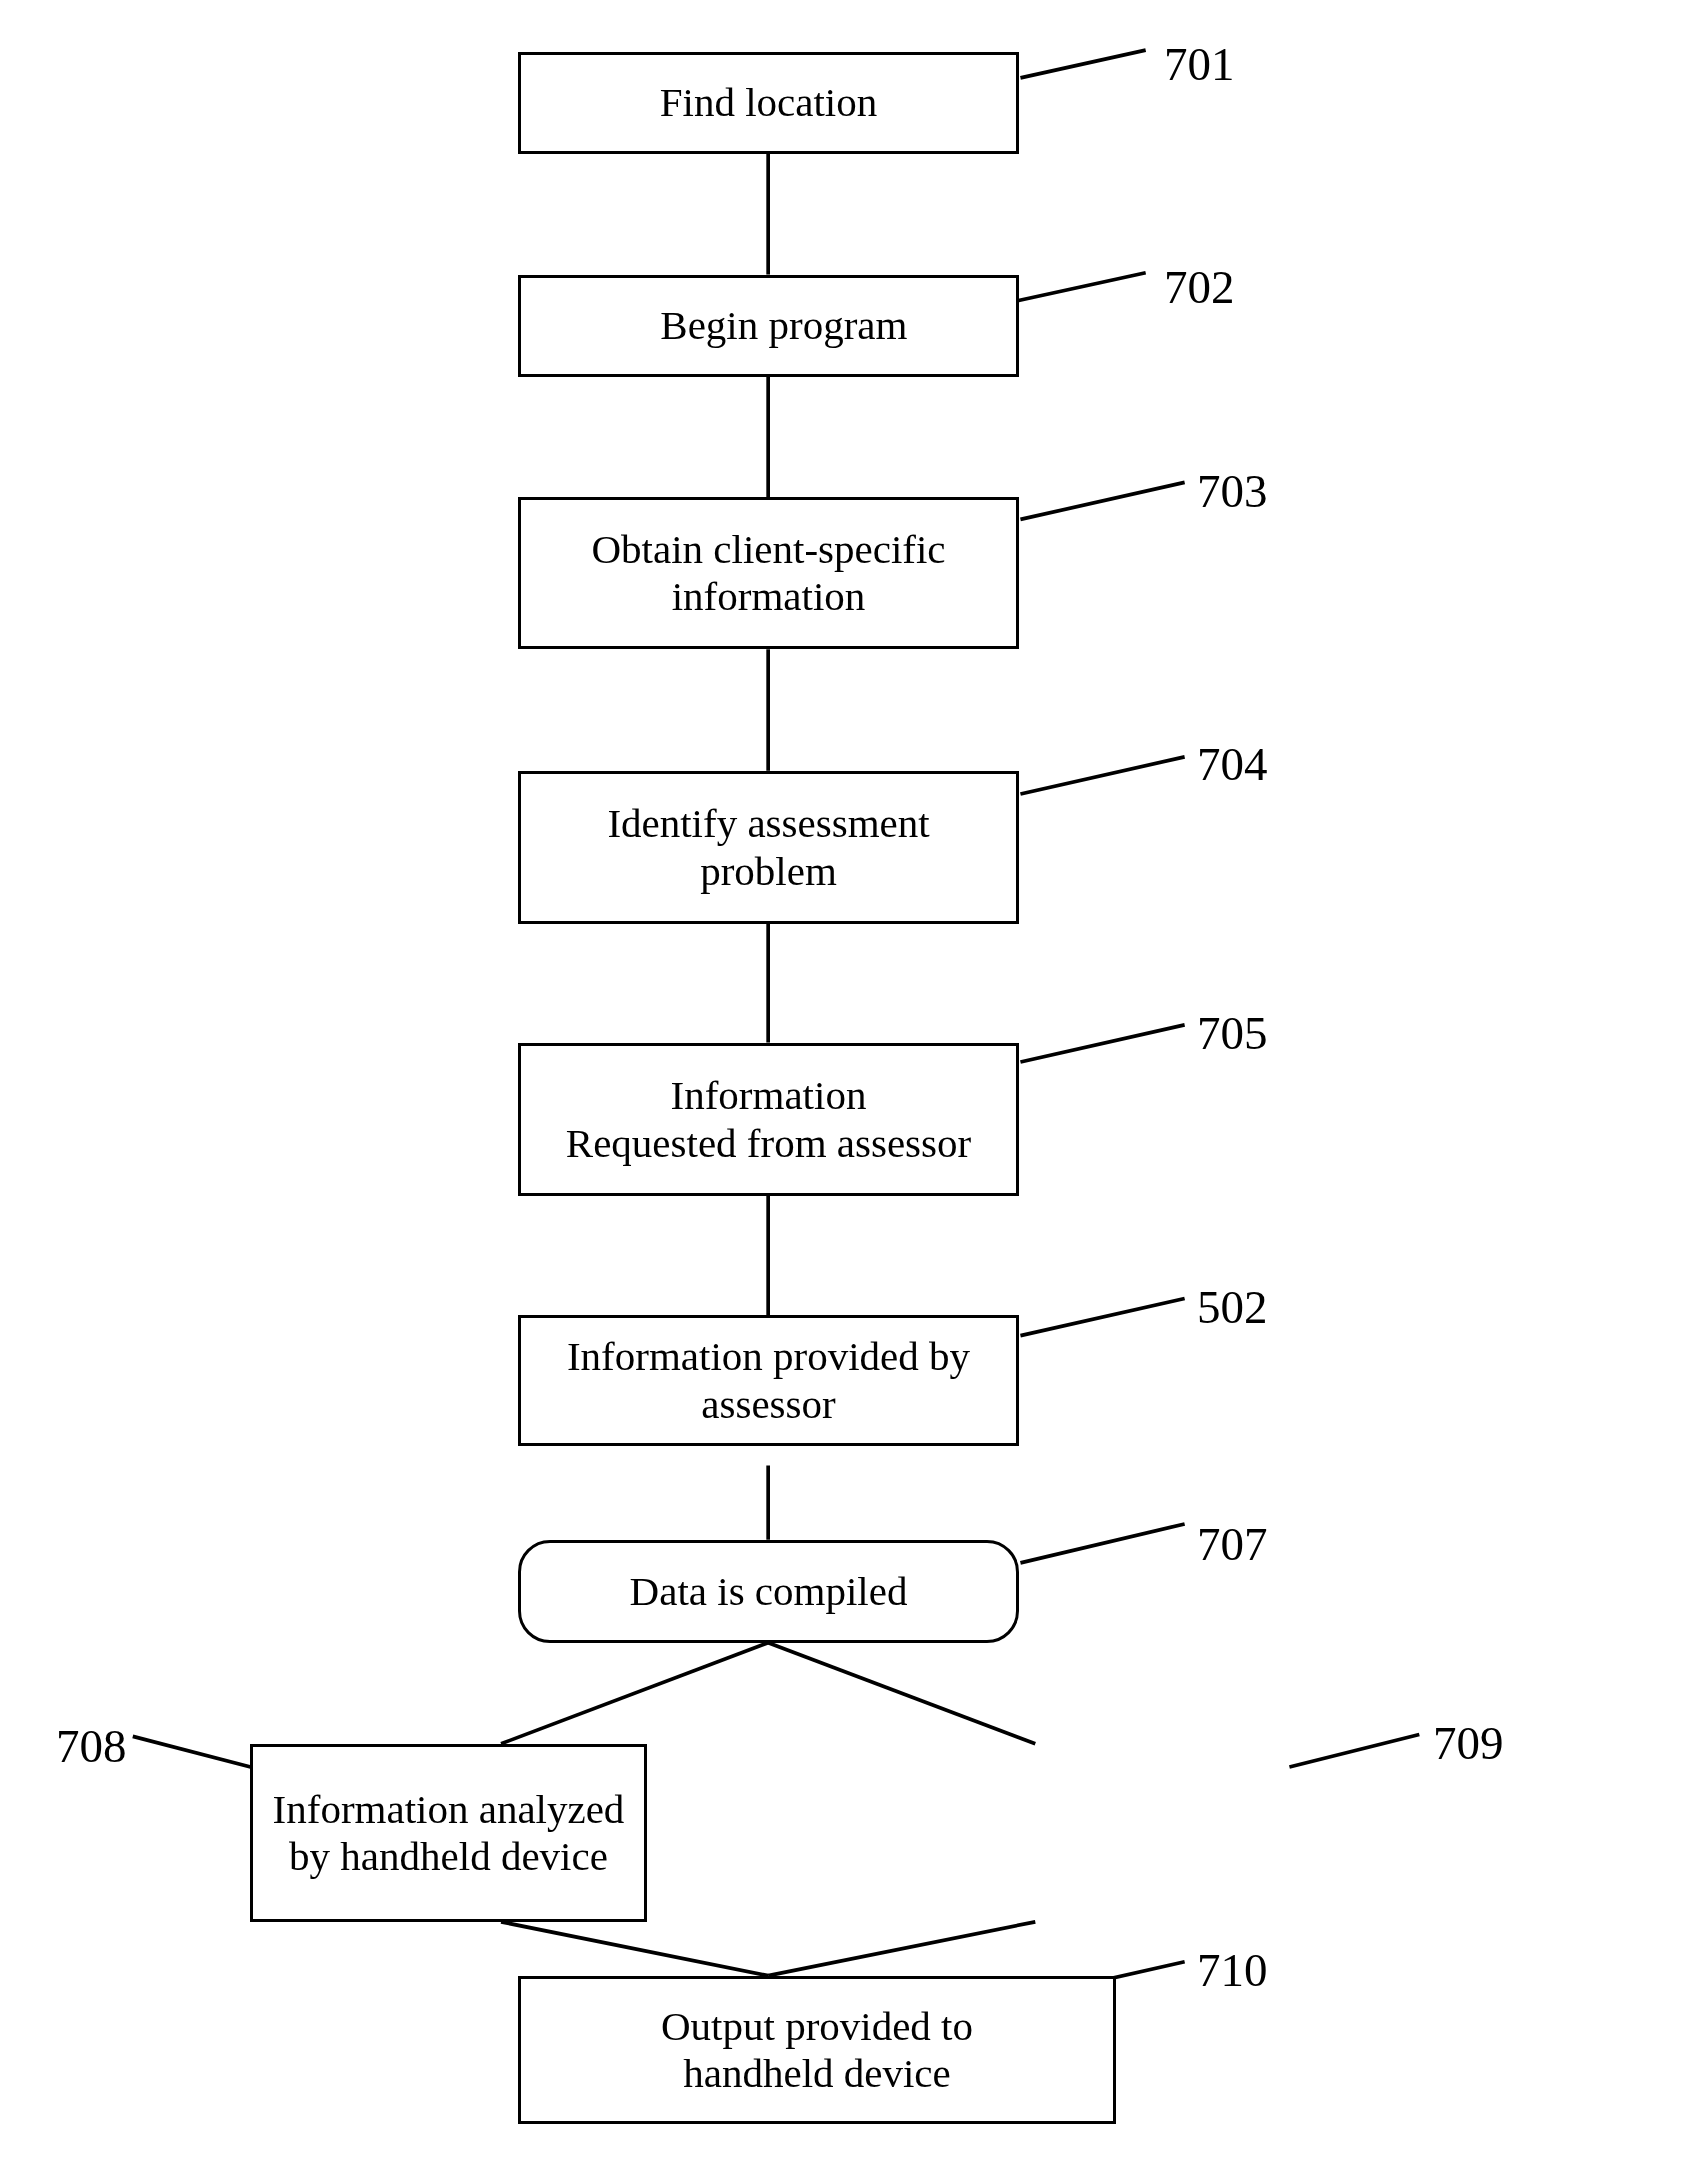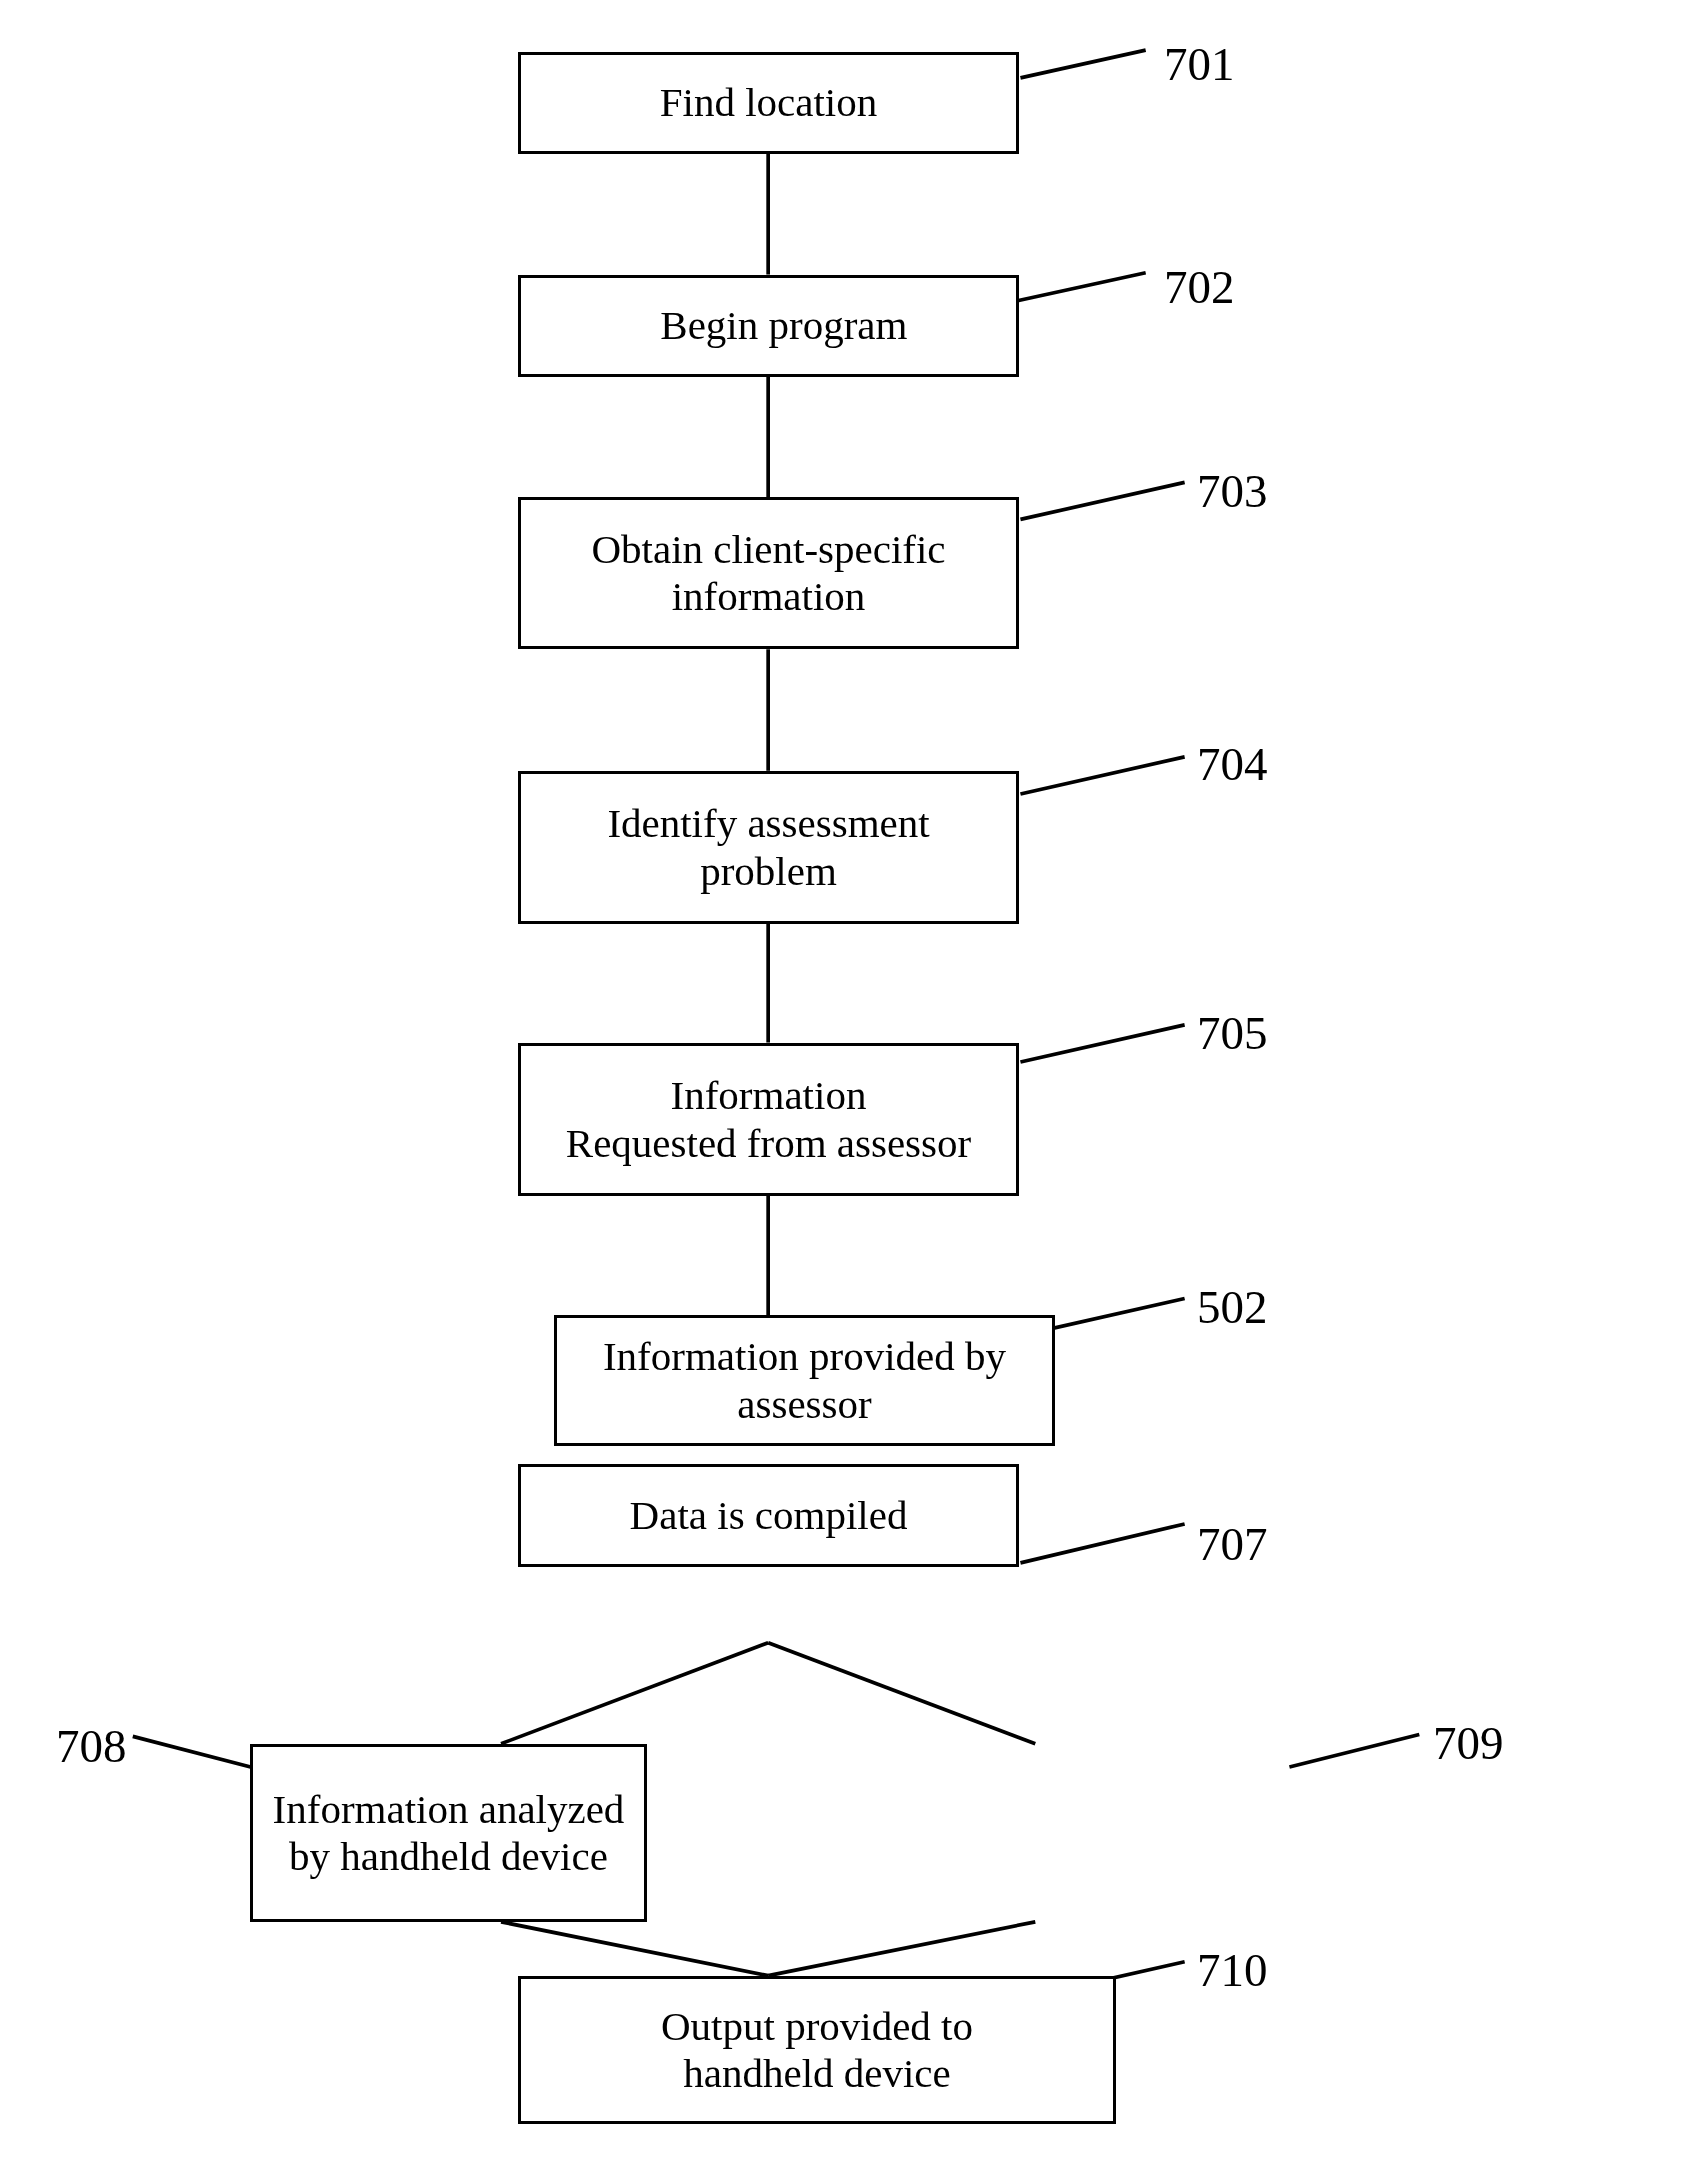--- a/index.html
+++ b/index.html
@@ -84,24 +84,24 @@
   </div>
   <div class="box" style="left:518px; top:497px; width:501px; height:152px;">
     <span>Obtain client-specific<br>information</span>
   </div>
   <div class="box" style="left:518px; top:771px; width:501px; height:153px;">
     <span>Identify assessment<br>problem</span>
   </div>
   <div class="box" style="left:518px; top:1043px; width:501px; height:153px;">
     <span>Information<br>Requested from assessor</span>
   </div>
-  <div class="box" style="left:518px; top:1315px; width:501px; height:131px;margin-left:36px;">
+  <div class="box" style="left:518px; top:1315px; width:501px; height:131px;">
     <span>Information provided by<br>assessor</span>
   </div>
-  <div class="box" style="left:518px; top:1464px; width:501px; height:103px;">
+  <div class="box" style="left:518px; top:1540px; width:501px; height:103px;border-radius:32px;">
     <span>Data is compiled</span>
   </div>
 
   <div class="box" style="left:250px; top:1744px; width:397px; height:178px;">
     <span>Information analyzed<br>by handheld device</span>
   </div>
 
   <div class="box" style="left:518px; top:1976px; width:598px; height:148px;">
     <span>Output provided to<br>handheld device</span>
   </div>

